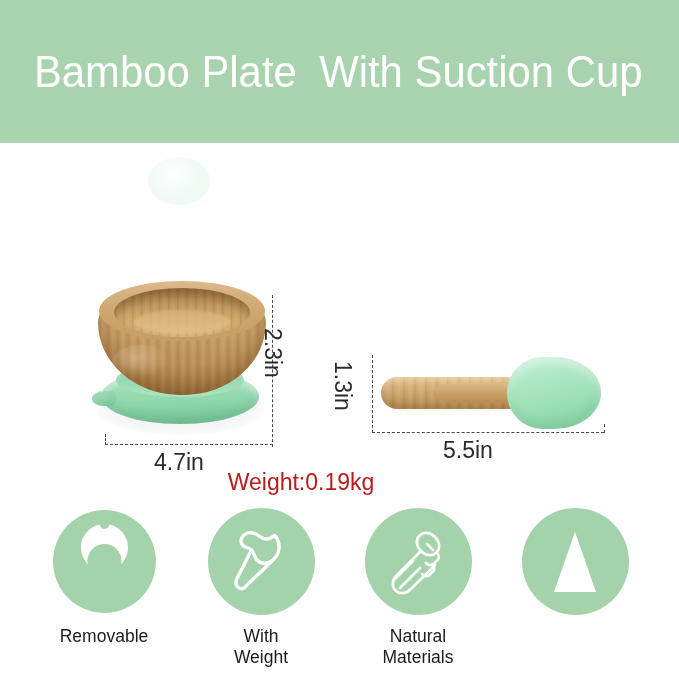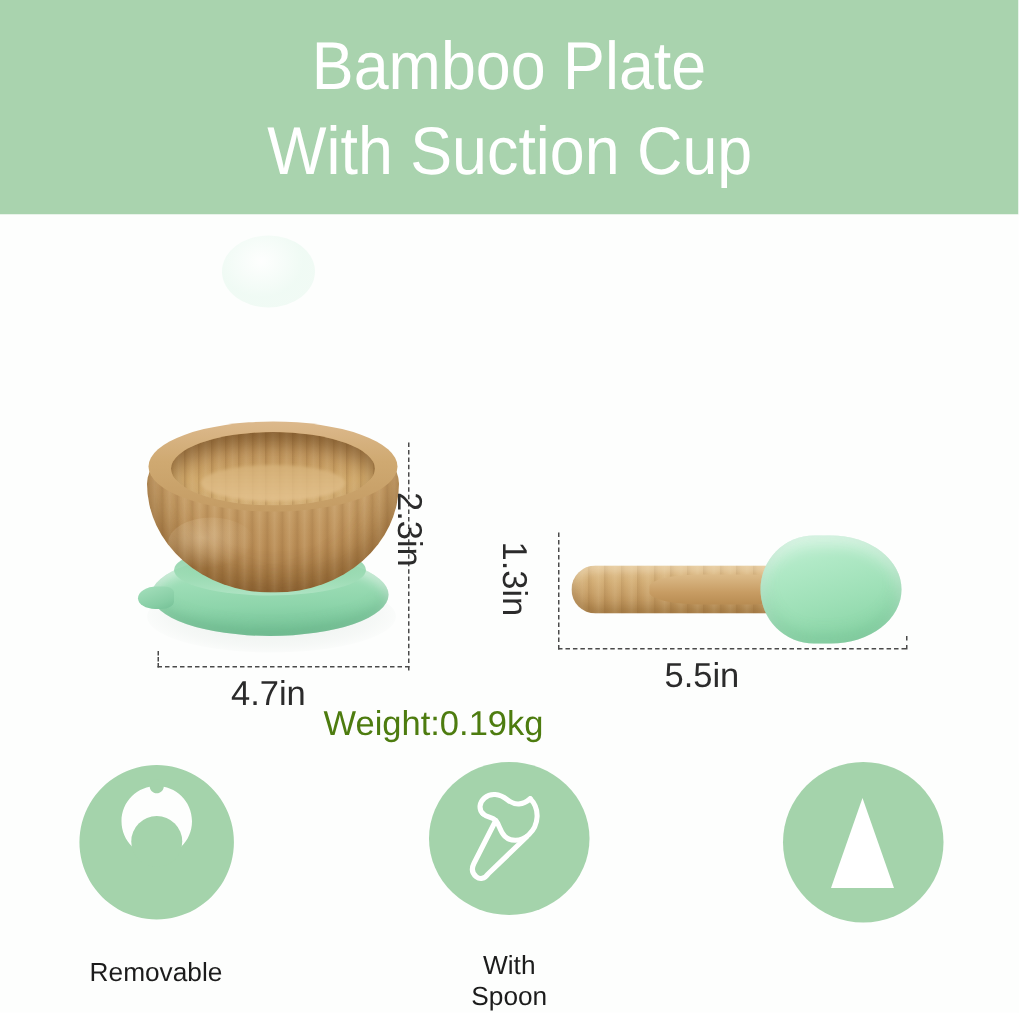--- a/index.html
+++ b/index.html
@@ -18,21 +18,21 @@
 
   
   #header-banner {
     position: absolute;
     left: 0;
     top: 0;
     width: 679px;
     height: 143px;
     background: #a9d3ae;
     display: flex;
-    flex-direction: column;
+    flex-direction: row;
     align-items: center;
     justify-content: center;
   }
   .title-line {
     color: #ffffff;
     font-size: 45px;
     line-height: 57px;
     font-weight: 400;
     letter-spacing: 0px;
     white-space: nowrap;
@@ -274,47 +274,46 @@
 
   #dim-spoon-vline   { left: 372px; top: 212px; height: 78px; }
   #dim-spoon-hline   { left: 372px; top: 289px; width: 232px; }
   #dim-spoon-vtick   { left: 604px; top: 281px; height: 9px; }
   #dim-spoon-height-label { left: 356px; top: 218px; }
   #dim-spoon-width-label  { left: 443px; top: 294px; text-align: right; }
 
   
   #weight-text {
     position: absolute;
-    left: 0;
+    left: 12px;
     top: 326px;
     width: 578px;
     text-align: center;
     font-size: 23px;
-    color: #4d7c0f;
+    color: #b91c1c;
     letter-spacing: 0px;
   }
 
   
   #feature-strip {
     position: absolute;
     left: 0;
     top: 500px;
     width: 679px;
     height: 175px;
     display: flex;
     justify-content: space-between;
     padding: 0 34px;
     box-sizing: border-box;
   }
   .feature-item {
     width: 140px;
     display: flex;
     flex-direction: column;
     align-items: center;
-    gap: 12px;
   }
   .feature-circle {
     width: 107px;
     height: 107px;
     border-radius: 50%;
     background: #a4d3ab;
     display: flex;
     align-items: center;
     justify-content: center;
     margin-top: 8px;
@@ -394,23 +393,41 @@
       <svg width="78" height="78" viewBox="0 0 78 78">
         <g fill="none" stroke="#ffffff" stroke-width="3.4" stroke-linecap="round" stroke-linejoin="round">
           <path d="M52.5 12.5 c6.5 6.5 6 17.5 -1 24 c-5.5 5 -12.5 4.5 -16 1
                    c-3.5 -3.5 -3.5 -8 -6 -10.5 c-2.5 -2.5 -6 -2 -8.5 -4.5"></path>
           <path d="M21 22.5 c-3 -3 -2.5 -7.5 1 -10.5 c4 -3.5 10 -3 15 1 c5.5 4.5 11 3.5 15.5 -0.5"></path>
           <path d="M29.5 27 L15 55.5 c-2 4 -1 7 1.5 9 c2.5 2 5.5 1.5 8 -2 L50 38"></path>
         </g>
       </svg>
     </div>
     <div class="feature-label">With
-Spoon</div>
-  </div>
-
+Weight</div>
+  </div>
+
+  <div class="feature-item">
+    <div class="feature-circle">
+      <svg width="78" height="78" viewBox="0 0 78 78">
+        <g fill="none" stroke="#ffffff" stroke-width="2.6" stroke-linecap="round" stroke-linejoin="round">
+          <path d="M56 14 c5 5 5.5 11.5 1.5 15.5 c-4 4 -10.5 3.5 -15.5 -1.5
+                   c-5 -5 -5.5 -11.5 -1.5 -15.5 c4 -4 10.5 -3.5 15.5 1.5 z"></path>
+          <path d="M42 28 L18 52 c-5 5 -5.5 11.5 -1.5 15.5 c4 4 10.5 3.5 15.5 -1.5 l24 -24"></path>
+          <path d="M57.5 29.5 c2.5 2.5 3 5.5 1 7.5 l-4 4 c-2 2 -5 1.5 -7.5 -1"></path>
+          <path d="M53 41 c2.5 2.5 3 5.5 1 7.5 l-3.5 3.5 c-2 2 -5 1.5 -7.5 -1"></path>
+          <path d="M34 38 L14 58" opacity="0.9"></path>
+          <path d="M41 45 L21 65" opacity="0.9"></path>
+          <path d="M48 21 L54 27" opacity="0.9"></path>
+        </g>
+      </svg>
+    </div>
+    <div class="feature-label">Natural
+Materials</div>
+  </div>
 
   <div class="feature-item">
     <div class="feature-circle">
       <svg width="78" height="78" viewBox="0 0 78 78">
         <polygon points="39,9 60,69 18,69" fill="#ffffff"></polygon>
       </svg>
     </div>
   </div>
 
 </div>

